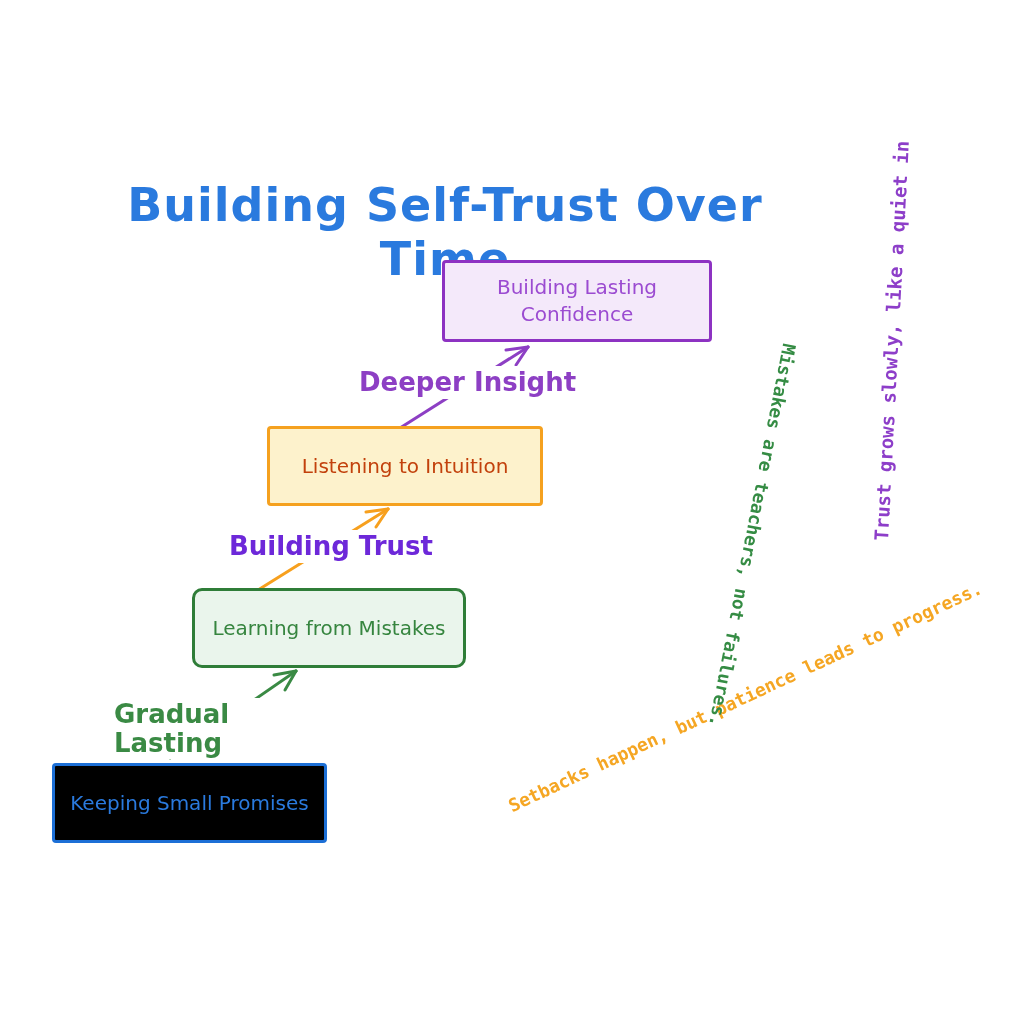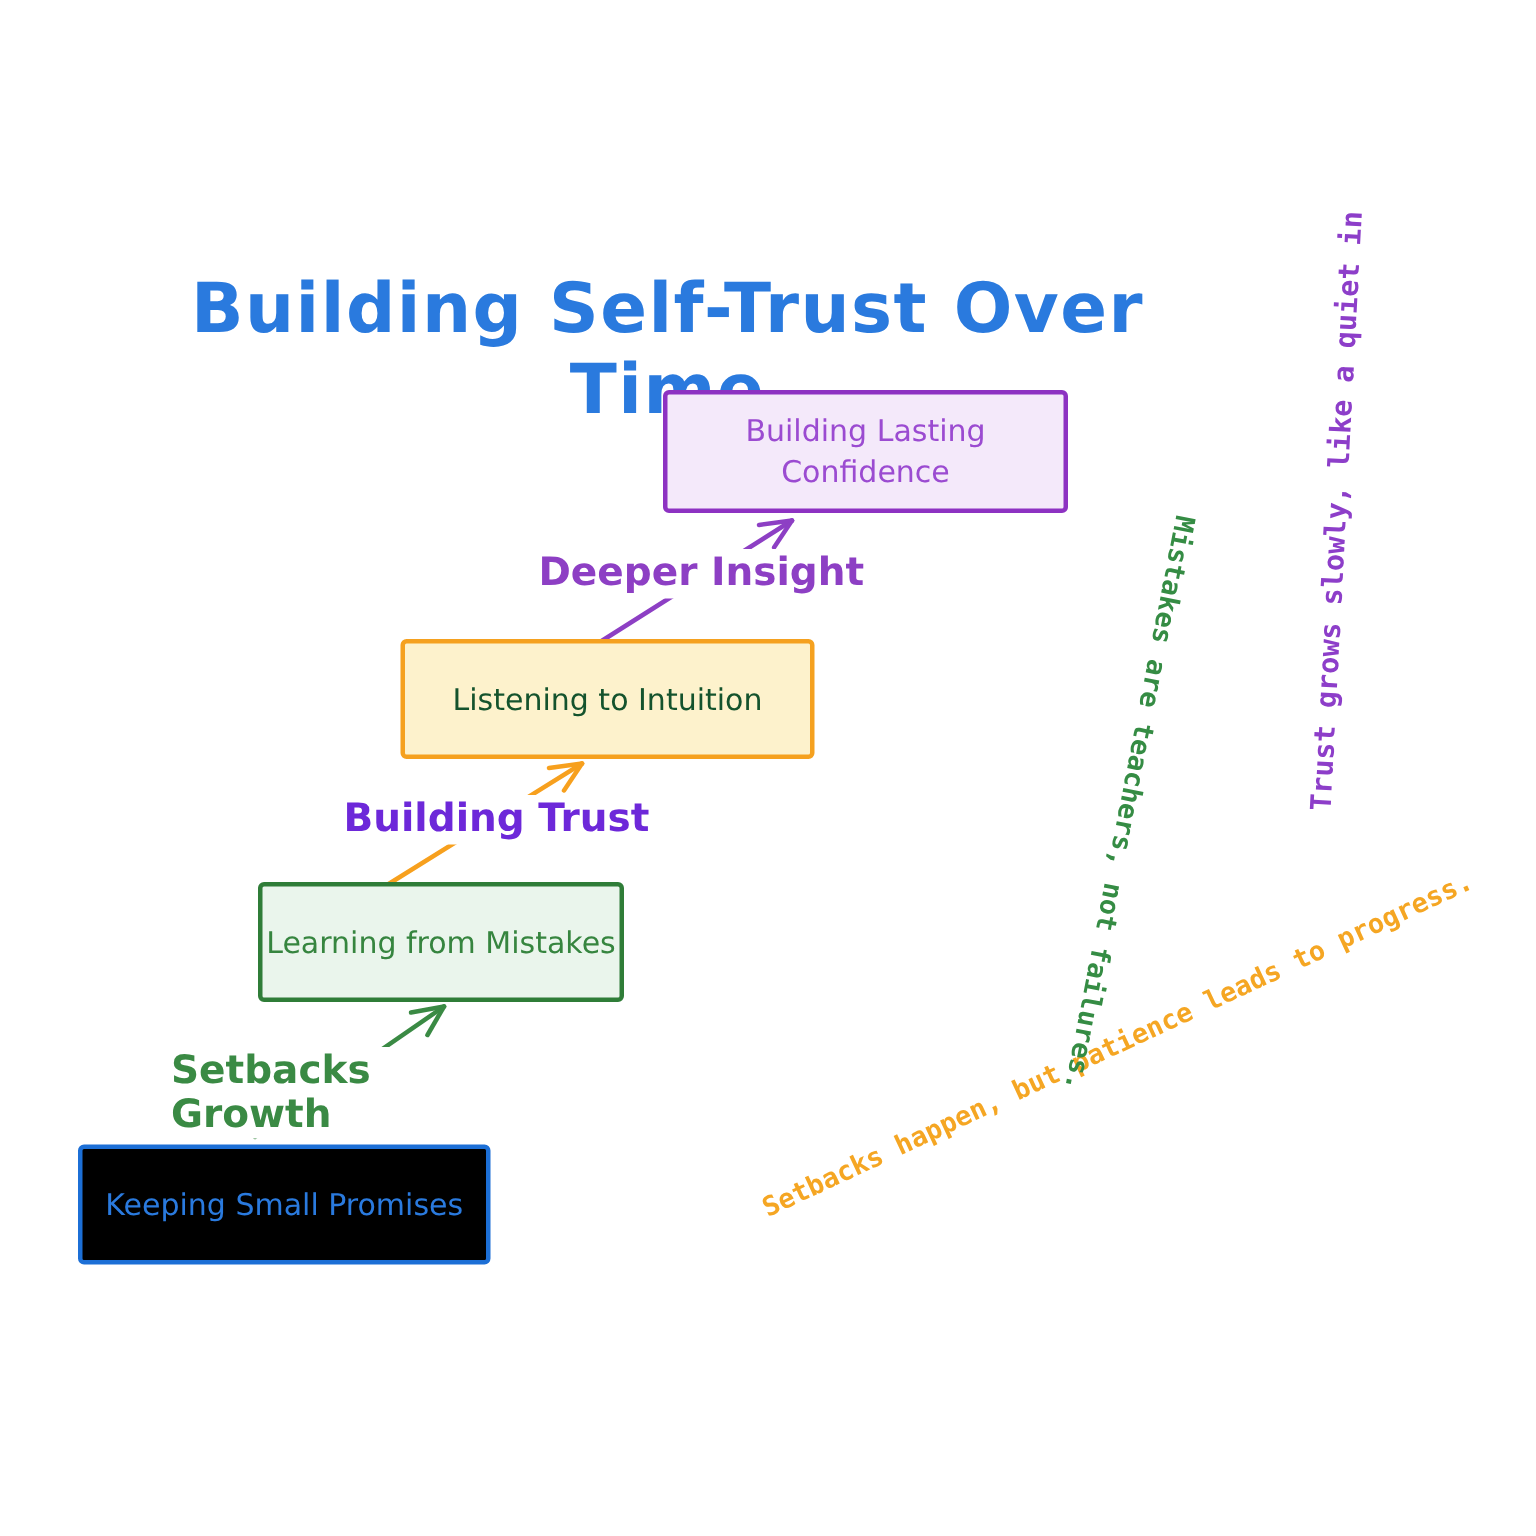--- a/index.html
+++ b/index.html
@@ -11,21 +11,21 @@
     position:absolute;left:60px;top:178px;width:770px;margin:0;
     text-align:center;font-size:46px;font-weight:bold;letter-spacing:1px;
   }
   .node{
     position:absolute;display:flex;align-items:center;justify-content:center;
     border-width:3px;border-style:solid;border-radius:4px;
     font-size:20px;font-weight:normal;text-align:center;line-height:1.35;
     padding:4px 0;box-sizing:border-box;margin-left:27px;
   }
   .node-blue  {left:25px;  top:763px; width:275px; height:80px;}
-  .node-green {left:145px; top:588px; width:244px; height:80px;}
+  .node-green {left:165px; top:588px; width:274px; height:80px;border-radius:10px;}
   .node-yellow{left:240px; top:426px; width:276px; height:80px;}
   .node-purple{left:415px; top:260px; width:270px; height:82px;}
   .arrows-layer{position:absolute;left:0;top:0;}
   .arrows-layer g{fill:none;stroke-width:3;stroke-linecap:round;}
   .arrow-label{
     position:absolute;text-align:left;background:#ffffff;
     font-size:26px;font-weight:bold;line-height:1.1;padding:2px 4px;
   }
   .lbl-gradual {left:110px;top:698px;width:230px;}
   .lbl-trust   {left:225px;top:530px;width:220px;}
@@ -64,29 +64,29 @@
   </svg>
 
   <div class="node node-blue" style="background-color: #000000; border-color: rgb(28, 111, 214); color: rgb(42, 122, 222);">
     <span>Keeping Small Promises</span>
   </div>
 
   <div class="node node-green" style="background-color: rgb(234, 245, 236); border-color: rgb(47, 125, 56); color: rgb(54, 133, 63);">
     <span>Learning from Mistakes</span>
   </div>
 
-  <div class="node node-yellow" style="background-color: rgb(253, 242, 204); border-color: rgb(245, 161, 31); color: #14532d;">
+  <div class="node node-yellow" style="background-color: rgb(253, 242, 204); border-color: rgb(245, 161, 31); color: #c2410c;">
     <span>Listening to Intuition</span>
   </div>
 
   <div class="node node-purple" style="background-color: rgb(244, 233, 250); border-color: rgb(141, 50, 194); color: rgb(155, 75, 209);">
     <span>Building Lasting Confidence</span>
   </div>
 
-  <div class="arrow-label lbl-gradual" style="color: rgb(58, 138, 68);">Setbacks Growth</div>
+  <div class="arrow-label lbl-gradual" style="color: rgb(58, 138, 68);">Gradual Lasting</div>
 
   <div class="arrow-label lbl-trust" style="color: #6d28d9;">Building Trust</div>
 
   <div class="arrow-label lbl-insight" style="color: rgb(141, 63, 196);">Deeper Insight</div>
 
   <div class="annotation ann-orange" style="color: rgb(245, 166, 35);">Setbacks happen, but patience leads to progress.</div>
 
   <div class="annotation ann-green" style="color: rgb(53, 140, 68);">Mistakes are teachers, not failures.</div>
 
   <div class="annotation ann-purple" style="color: rgb(141, 62, 201);">Trust grows slowly, like a quiet in</div>

